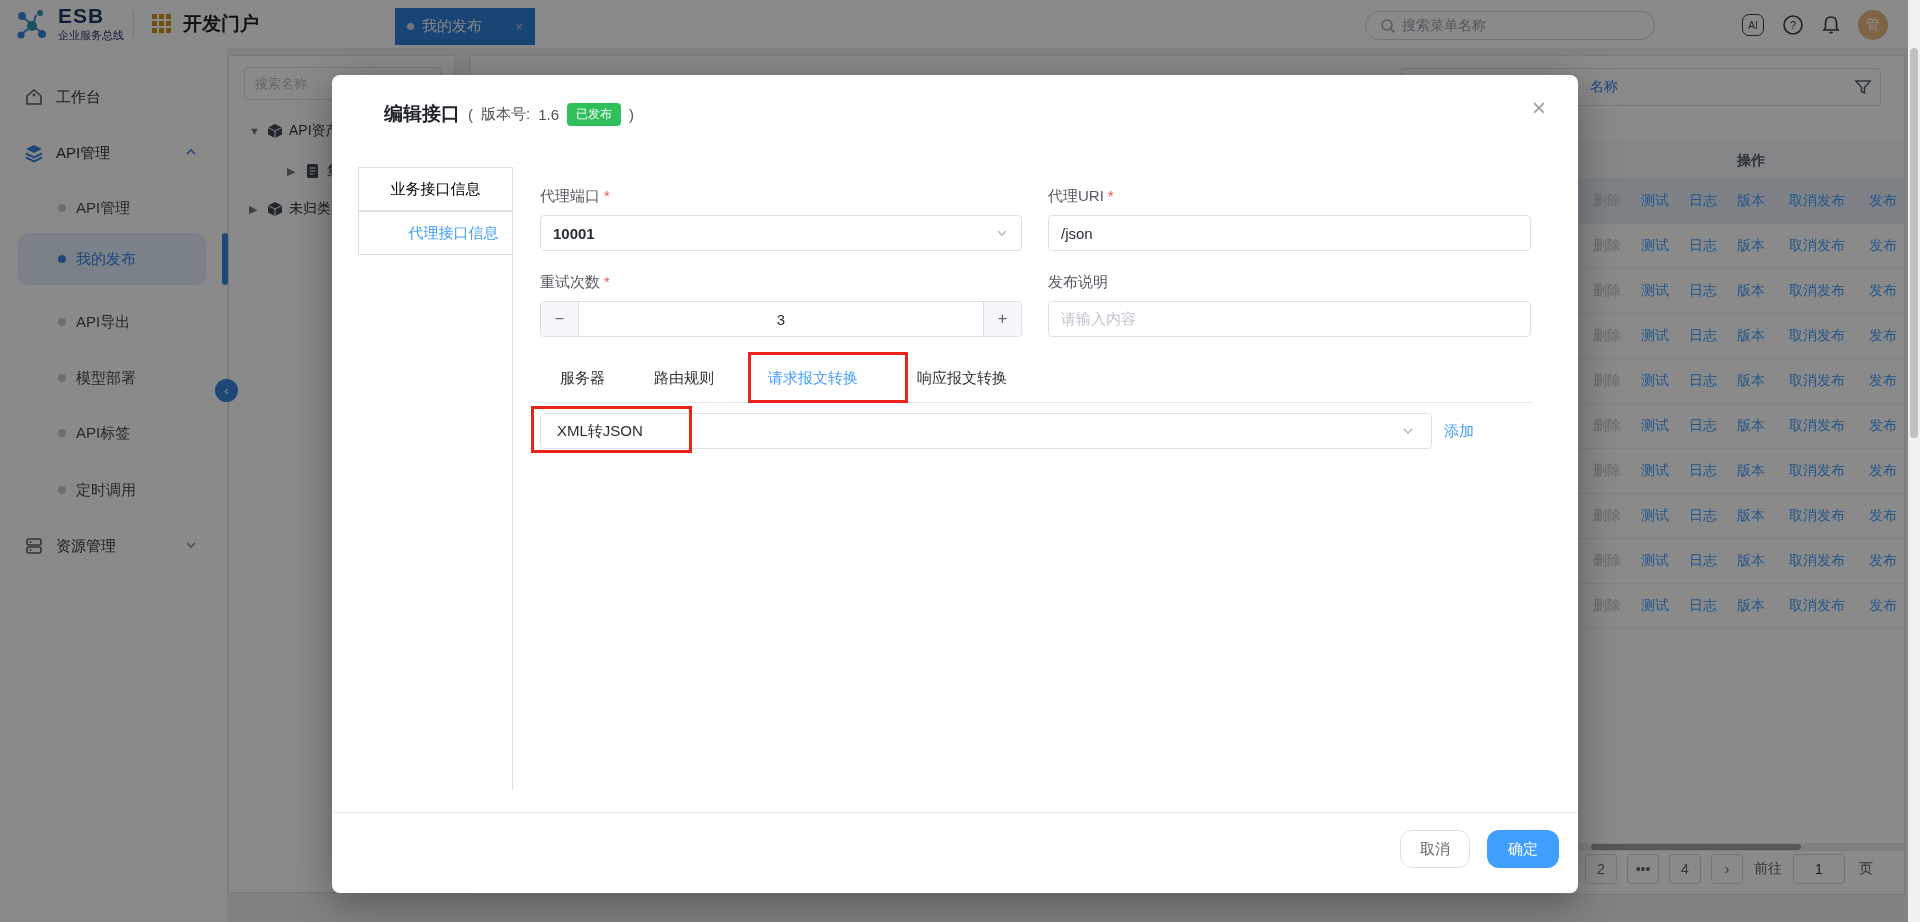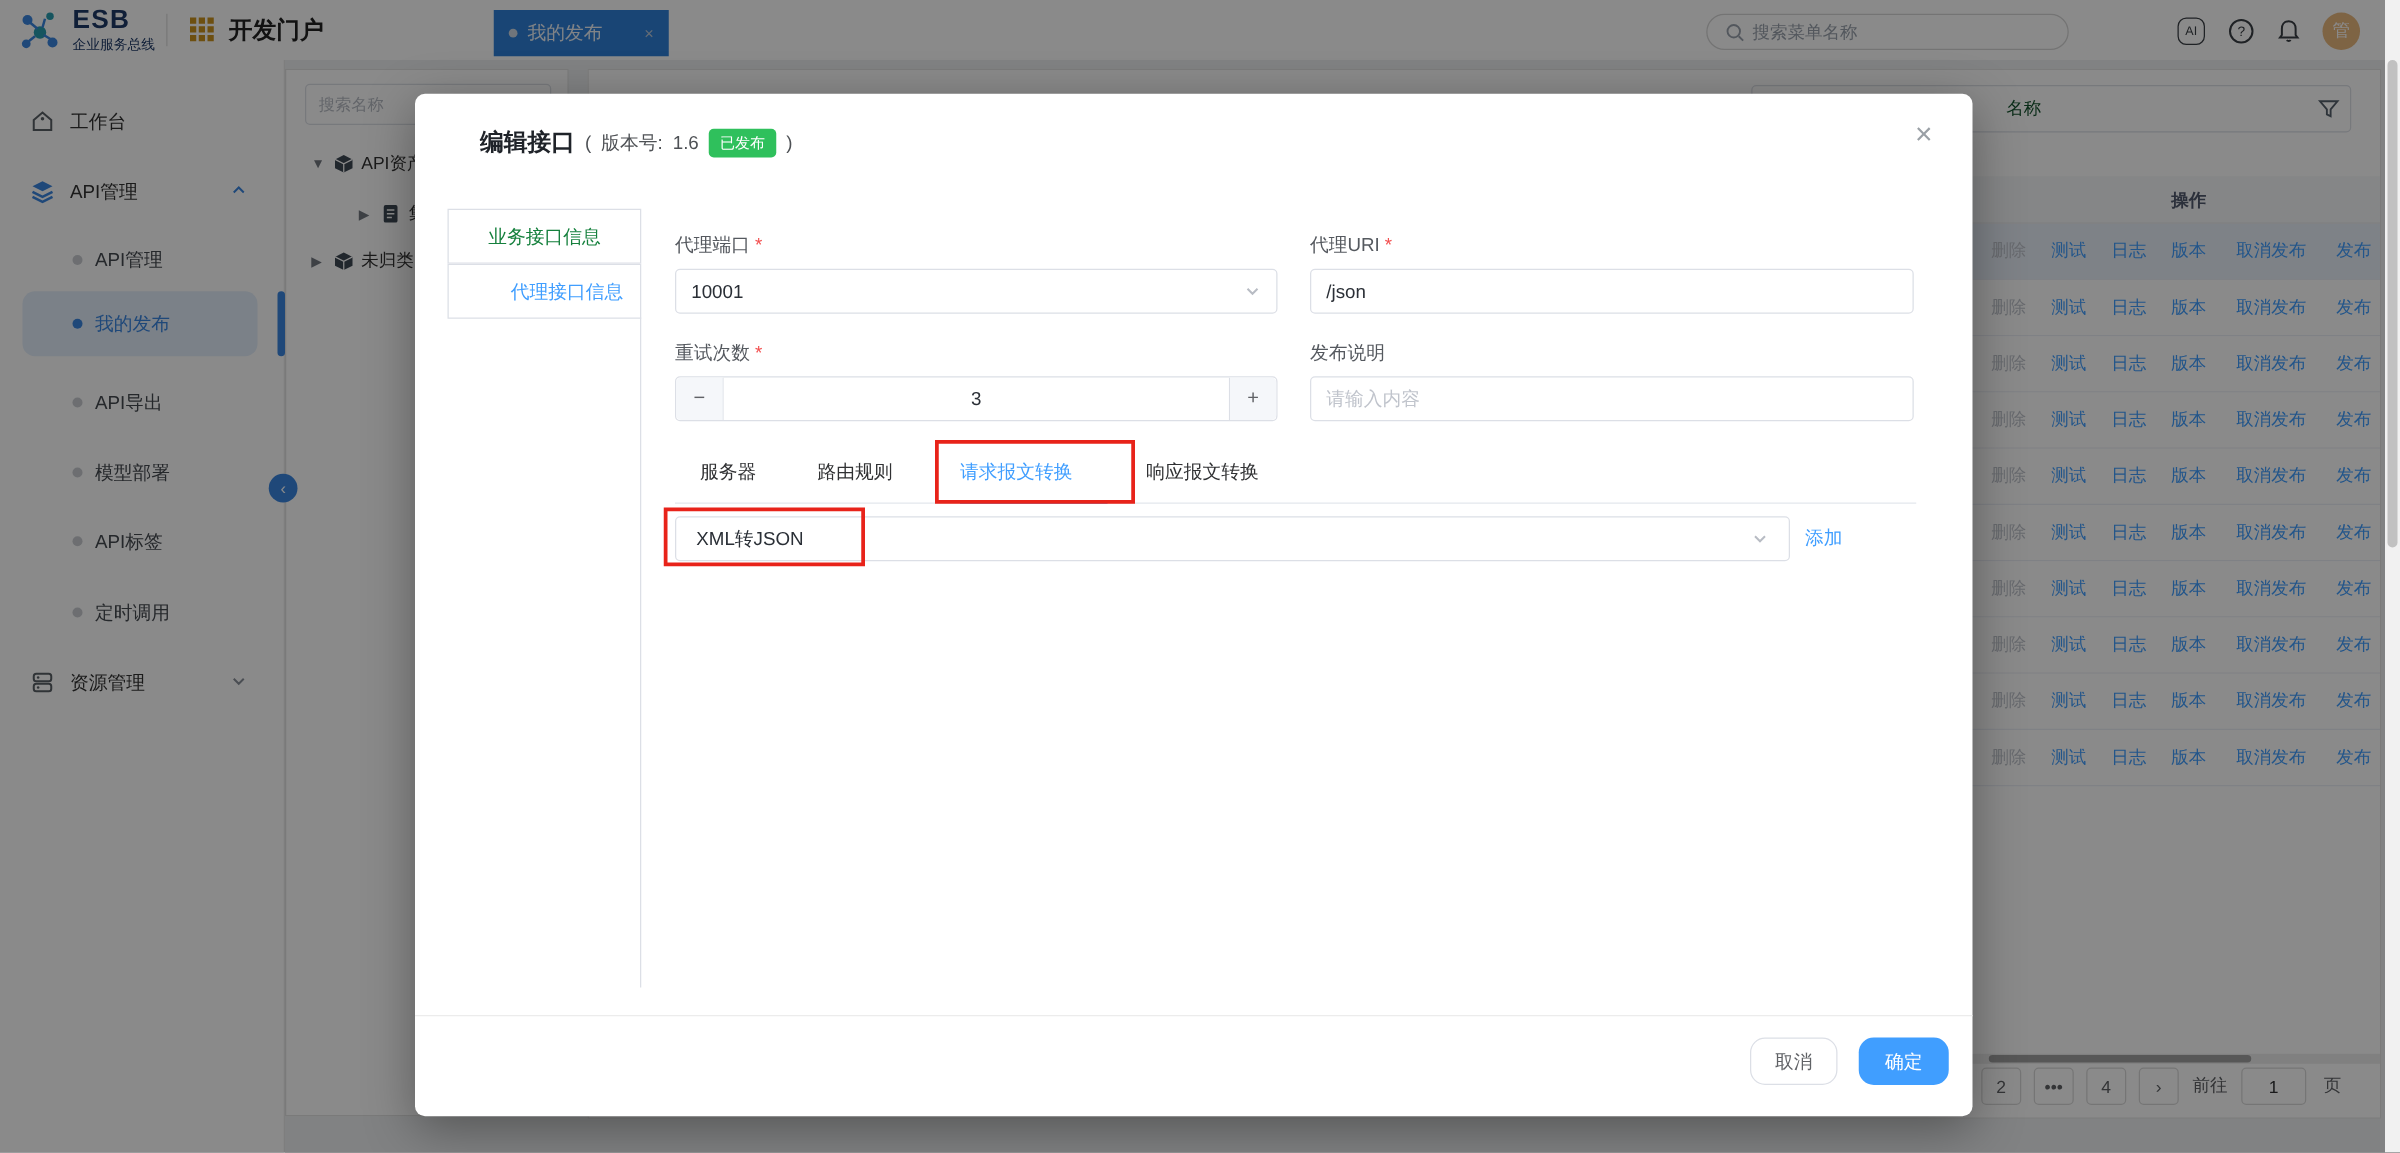--- a/index.html
+++ b/index.html
@@ -43,21 +43,21 @@
   
   .tree-card { position:absolute; left:228px; top:55px; width:227px; height:838px; background:#fff; border:1px solid #e2e2e2; z-index:2; overflow:hidden; }
   .tree-search { position:absolute; left:15px; top:11px; width:197px; height:33px; border:1px solid #dcdfe6; border-radius:4px; display:flex; align-items:center; padding:0 10px; color:#b8bcc4; font-size:13px; background:#fff; }
   .tree-node { position:absolute; height:26px; display:flex; align-items:center; gap:6px; font-size:14px; color:#333; white-space:nowrap; }
   .tree-node .tcaret { color:#737880; font-size:11px; width:12px; }
   .tree-node .ticon { width:16px; height:16px; color:#3d4854; }
 
   
   .table-card { position:absolute; left:470px; top:55px; width:1435px; height:840px; background:#fff; border:1px solid #e4e4e4; z-index:2; overflow:hidden; }
   .filter-input { position:absolute; left:930px; top:12px; width:480px; height:38px; border:1px solid #dcdfe6; border-radius:4px; background:#fff; }
-  .filter-input .frag { position:absolute; left:188px; top:9px; color:#14532d; font-size:14px;margin-left:15px; }
+  .filter-input .frag { position:absolute; left:188px; top:9px; color:#3b82f6; font-size:14px; }
   .funnel { position:absolute; left:1383px; top:22px; width:18px; height:18px; color:#55606c; }
   .thead { position:absolute; left:0; top:85px; width:1435px; height:38px; background:#f6f7f9; border-bottom:1px solid #e8eaee; }
   .thead .op { position:absolute; left:1240px; width:80px; text-align:center; line-height:38px; font-size:14px; color:#515a6e; font-weight:bold; }
   .trow { position:absolute; left:0; width:1435px; height:45px; border-bottom:1px solid #ebeef5; background:#fff; }
   .trow.sel { background:#e9f0fa; }
   .trow .act { position:absolute; top:13px; font-size:14px; color:#409eff; cursor:pointer; white-space:nowrap; }
   .trow .act.disabled { color:#c0c4cc; }
   .hscroll { position:absolute; left:0; top:787px; width:1435px; height:8px; background:#ededed; }
   .hscroll .thumb { position:absolute; left:1120px; top:1px; width:210px; height:6px; background:#a2a2a2; border-radius:3px; }
   .pgn-btn { position:absolute; top:798px; width:32px; height:30px; border:1px solid #d9d9d9; border-radius:4px; background:#fff; color:#606266; font-size:14px; display:flex; align-items:center; justify-content:center; }
@@ -69,21 +69,21 @@
   .v-scrollbar { position:absolute; left:1908px; top:0; width:12px; height:922px; background:#f1f1f1; z-index:11; }
   .v-scrollbar .vthumb { position:absolute; left:2px; top:48px; width:8px; height:390px; background:#c1c1c1; border-radius:4px; }
 
   
   .modal { position:absolute; left:332px; top:75px; width:1246px; height:818px; background:#fff; border-radius:8px; box-shadow:0 10px 40px rgba(0,0,0,0.35); z-index:20; }
   .m-title-row { position:absolute; left:52px; top:24px; height:30px; display:flex; align-items:center; gap:8px; }
   .m-title { font-size:19px; font-weight:bold; color:#1f2329; }
   .m-ver { font-size:15px; color:#4e5155; }
   .m-badge { background:#2fc05c; color:#fff; font-size:12px; border-radius:4px; padding:3px 9px; }
   .m-close { position:absolute; left:1192px; top:18px; width:30px; height:30px; font-size:24px; color:#9aa0a6; display:flex; align-items:center; justify-content:center; cursor:pointer; }
-  .side-tab { position:absolute; left:26px; width:155px; height:44px; border:1px solid #dcdfe6; background:#fff; display:flex; align-items:center; justify-content:center; font-size:15px; color:#15803d; cursor:pointer; }
+  .side-tab { position:absolute; left:26px; width:155px; height:44px; border:1px solid #dcdfe6; background:#fff; display:flex; align-items:center; justify-content:center; font-size:15px; color:#000000; cursor:pointer; }
   .side-tab.active { color:#409eff; }
   .m-vline { position:absolute; left:180px; top:179px; width:1px; height:536px; background:#dcdfe6; }
   .f-label { position:absolute; font-size:15px; color:#55595f; }
   .f-label .req { color:#f24e4e; margin-left:4px; }
   .f-box { position:absolute; height:36px; border:1px solid #dcdfe6; border-radius:4px; background:#fff; display:flex; align-items:center; padding:0 12px; font-size:15px; color:#2a2f36; }
   .f-box .chev { margin-left:auto; color:#b8bcc4; }
   .f-box .phd { color:#c0c4cc; }
   .stepper { position:absolute; left:208px; top:226px; width:482px; height:36px; border:1px solid #dcdfe6; border-radius:4px; display:flex; background:#fff; }
   .stepper .btn { width:38px; background:#f5f7fa; color:#606266; font-size:16px; display:flex; align-items:center; justify-content:center; cursor:pointer; }
   .stepper .btn.minus { border-right:1px solid #dcdfe6; border-radius:4px 0 0 4px; }
@@ -393,21 +393,21 @@
 
     <div id="side-tabs">
         <div class="side-tab" style="top: 92px;">业务接口信息</div>
         <div class="side-tab active" style="top: 136px; padding-left: 36px;">代理接口信息</div>
       </div>
     <div class="m-vline"></div>
 
     <div class="f-label" style="left:208px; top:112px;">
       <span>代理端口</span><span class="req">*</span>
     </div>
-    <div class="f-box" style="left:208px; top:140px; width:482px;">
+    <div class="f-box" style="left:208px; top:140px; width:482px;font-weight:bold;">
       <span>10001</span>
       <svg class="chev" width="14" height="14" viewBox="0 0 14 14">
           <path d="M3 5 L7 9 L11 5" fill="none" stroke="#b8bcc4" stroke-width="1.6"></path>
         </svg>
     </div>
     <div class="f-label" style="left:716px; top:112px;">
       <span>代理URI</span><span class="req">*</span>
     </div>
     <div class="f-box" style="left:716px; top:140px; width:483px;">
       <span>/json</span>

